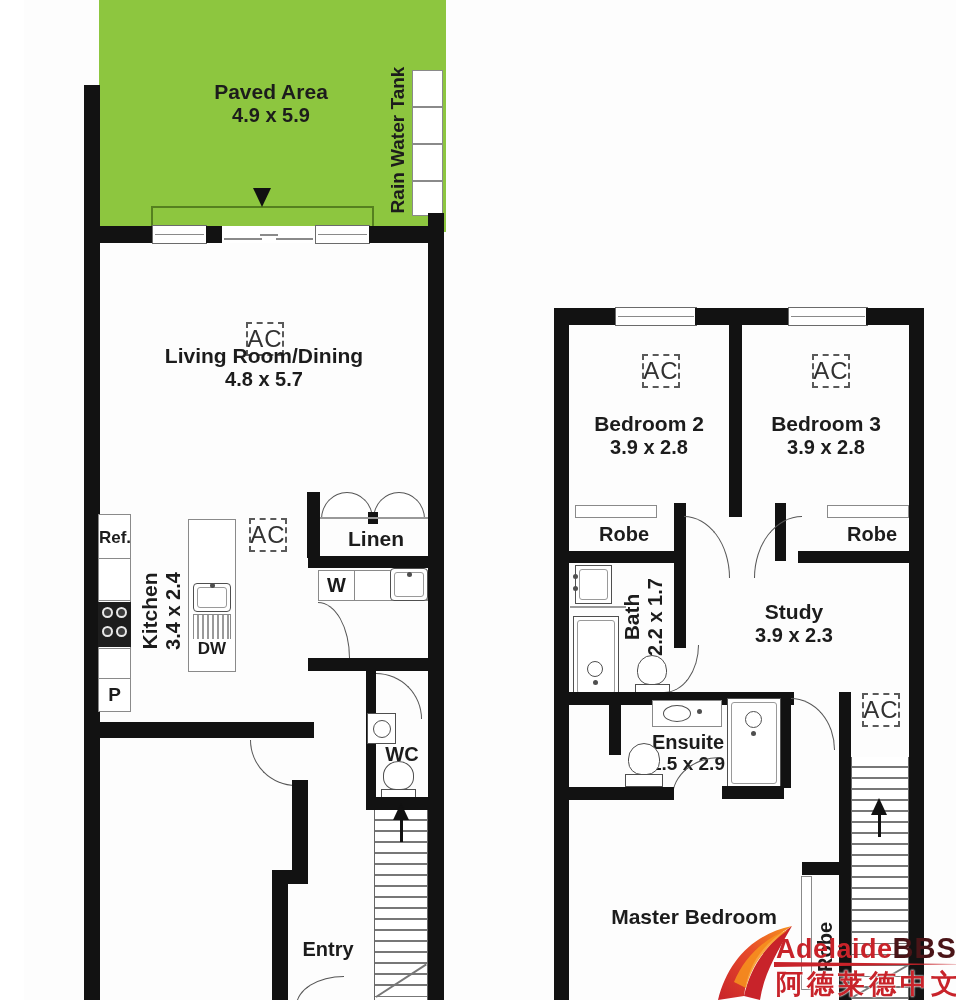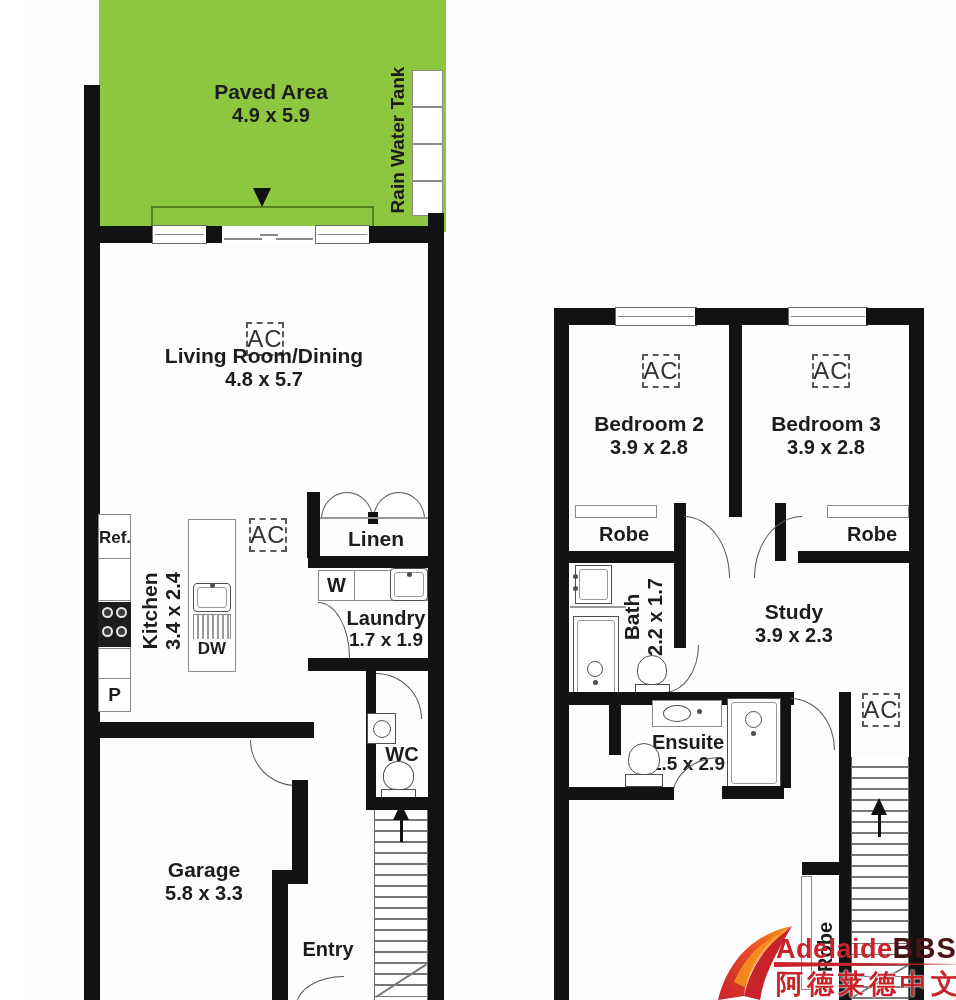--- a/index.html
+++ b/index.html
@@ -132,24 +132,20 @@
 
   <div class="thin" style="left:294px;top:570px;width:110px;height:31px;"></div>
   <div class="thin" style="left:294px;top:570px;width:37px;height:31px;display:flex;align-items:center;justify-content:center;font-weight:bold;font-size:20px;">
     <span>W</span>
   </div>
   <div class="fix" style="left:366px;top:568px;width:38px;height:33px;border-radius:4px;">
     <div class="fix-in"></div>
       <div class="dot" style="left:16px;top:3px;"></div>
   </div>
   <div class="arc arc-tr" style="left:294px;top:602px;width:32px;height:56px;"></div>
-  <div class="lbl f20" style="left:316px;top:607px;width:92px;">
-    <div>Laundry</div>
-    <div class="f19">1.7 x 1.9</div>
-  </div>
   <div class="wall" style="left:284px;top:658px;width:136px;height:13px;"></div>
 
   <div class="wall" style="left:342px;top:671px;width:10px;height:127px;"></div>
   <div class="arc arc-tr" style="left:352px;top:673px;width:46px;height:46px;"></div>
   <div class="fix" style="left:343px;top:713px;width:29px;height:31px;">
     <div class="circ" style="left:5px;top:6px;width:18px;height:18px;"></div>
   </div>
   <div class="lbl f20" style="left:352px;top:743px;width:52px;">WC</div>
   <div class="toilet-bowl" style="left:359px;top:761px;width:31px;height:29px;"></div>
   <div class="toilet-tank" style="left:357px;top:789px;width:35px;height:9px;"></div>
@@ -158,24 +154,20 @@
   <div class="stairs" style="left:350px;top:810px;width:54px;height:190px;"></div>
   <div class="tri-up" style="left:369px;top:803px;"></div>
   <div class="stem" style="left:376px;top:818px;height:24px;"></div>
   <div class="diag" style="left:352px;top:996px;width:60px;transform:rotate(-33deg);"></div>
 
   <div class="wall" style="left:60px;top:722px;width:230px;height:16px;"></div>
   <div class="arc arc-bl" style="left:226px;top:740px;width:46px;height:46px;"></div>
   <div class="wall" style="left:268px;top:780px;width:16px;height:96px;"></div>
   <div class="wall" style="left:248px;top:870px;width:36px;height:14px;"></div>
   <div class="wall" style="left:248px;top:882px;width:16px;height:118px;"></div>
-  <div class="lbl f21" style="left:105px;top:858px;width:150px;">
-    <div>Garage</div>
-    <div class="f20">5.8 x 3.3</div>
-  </div>
   <div class="lbl f20" style="left:268px;top:938px;width:72px;">Entry</div>
   <div class="arc arc-tl" style="left:272px;top:976px;width:48px;height:30px;"></div>
 
   <div class="wall" style="left:530px;top:308px;width:63px;height:17px;"></div>
   <div class="window" style="left:591px;top:307px;width:82px;height:19px;">
       <div class="pane"></div>
     </div>
   <div class="wall" style="left:671px;top:308px;width:95px;height:17px;"></div>
   <div class="window" style="left:764px;top:307px;width:80px;height:19px;">
       <div class="pane"></div>
@@ -257,20 +249,21 @@
     <div>Ensuite</div>
     <div class="f19">1.5 x 2.9</div>
   </div>
   <div class="toilet-bowl" style="left:604px;top:743px;width:32px;height:32px;"></div>
   <div class="toilet-tank" style="left:601px;top:774px;width:38px;height:13px;"></div>
   <div class="arc arc-tl" style="left:648px;top:757px;width:48px;height:40px;"></div>
   <div class="wall" style="left:530px;top:787px;width:120px;height:13px;"></div>
   <div class="wall" style="left:698px;top:786px;width:62px;height:13px;"></div>
 
   <div class="lbl f21" style="left:555px;top:905px;width:230px;">
+    <div>Master Bedroom</div>
   </div>
   <div class="wall" style="left:778px;top:862px;width:40px;height:13px;"></div>
   <div class="thin" style="left:777px;top:876px;width:11px;height:114px;"></div>
   <div class="lbl f20 vtext" style="left:761px;top:935px;width:80px;height:24px;">
     <div>Robe</div>
   </div>
 
   <div class="stairs" style="left:827px;top:757px;width:58px;height:243px;"></div>
   <div class="tri-up" style="left:847px;top:798px;"></div>
   <div class="stem" style="left:854px;top:813px;height:24px;"></div>

